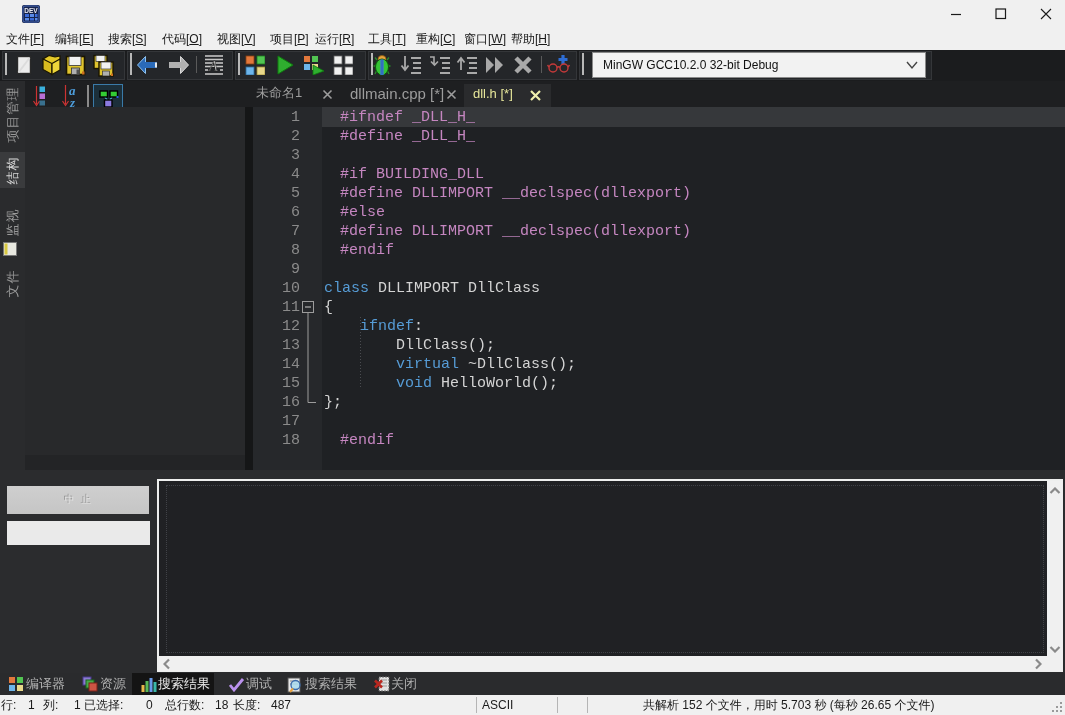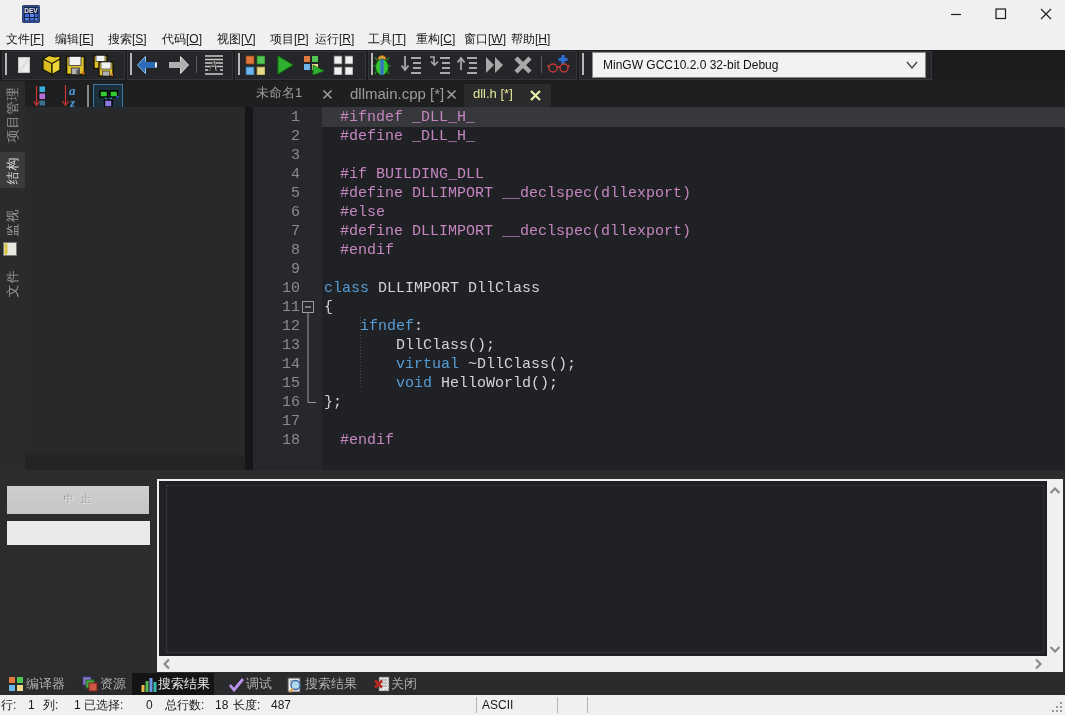--- a/index.html
+++ b/index.html
@@ -381,20 +381,21 @@
 <div class="abs st" style="left:84px">已选择:</div>
 <div class="abs st" style="left:146px">0</div>
 <div class="abs st" style="left:165px">总行数:</div>
 <div class="abs st" style="left:215px">18</div>
 <div class="abs st" style="left:233px">长度:</div>
 <div class="abs st" style="left:271px">487</div>
 <div class="abs stsep" style="left:476px"></div>
 <div class="abs st" style="left:482px">ASCII</div>
 <div class="abs stsep" style="left:557px"></div>
 <div class="abs stsep" style="left:587px"></div>
+<div class="abs st" style="left:643px">共解析 152 个文件，用时 5.703 秒 (每秒 26.65 个文件)</div>
 <svg class="abs" style="left:1052px;top:702px" width="12" height="12">
       <g fill="#9a9a9a">
         <rect x="8" y="0" width="2" height="2"></rect>
         <rect x="4" y="4" width="2" height="2"></rect>
         <rect x="8" y="4" width="2" height="2"></rect>
         <rect x="0" y="8" width="2" height="2"></rect>
         <rect x="4" y="8" width="2" height="2"></rect>
         <rect x="8" y="8" width="2" height="2"></rect>
       </g>
     </svg>

